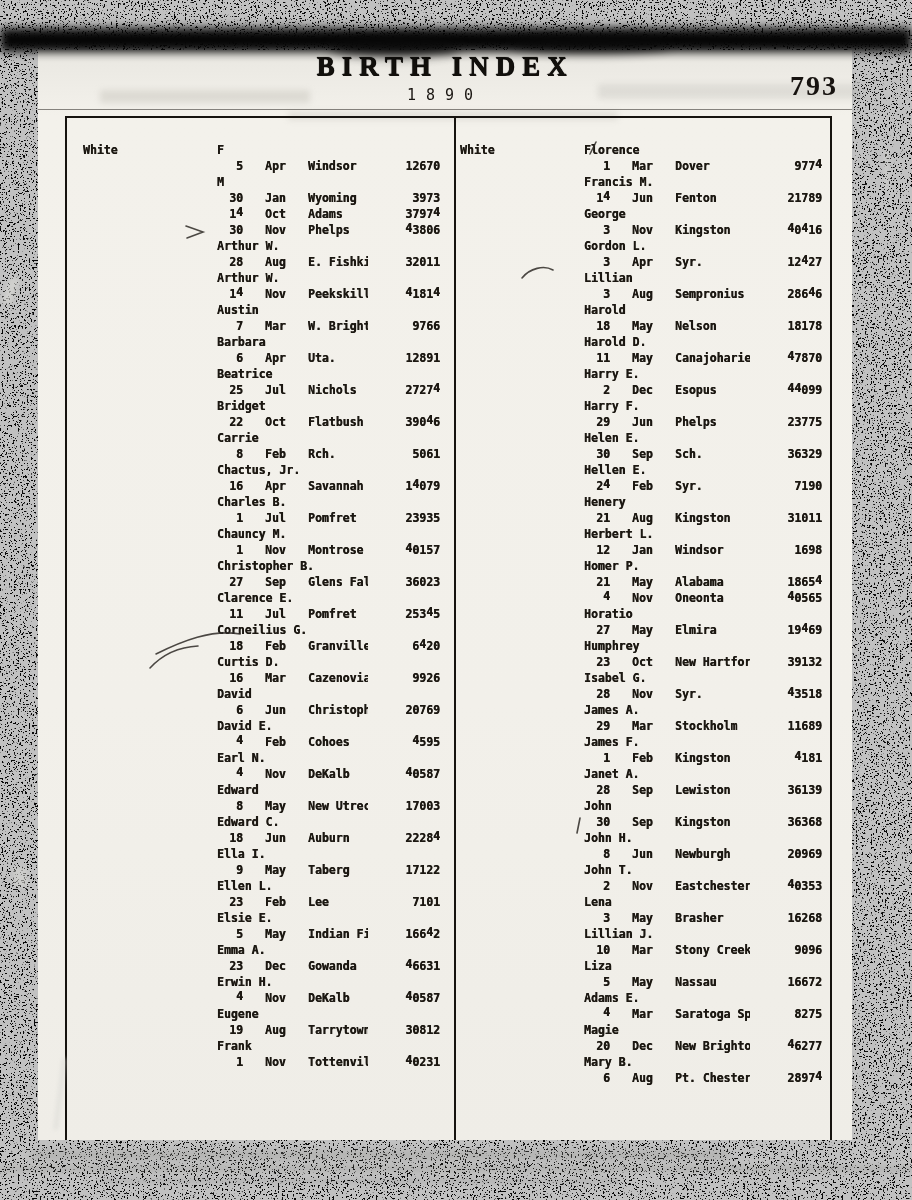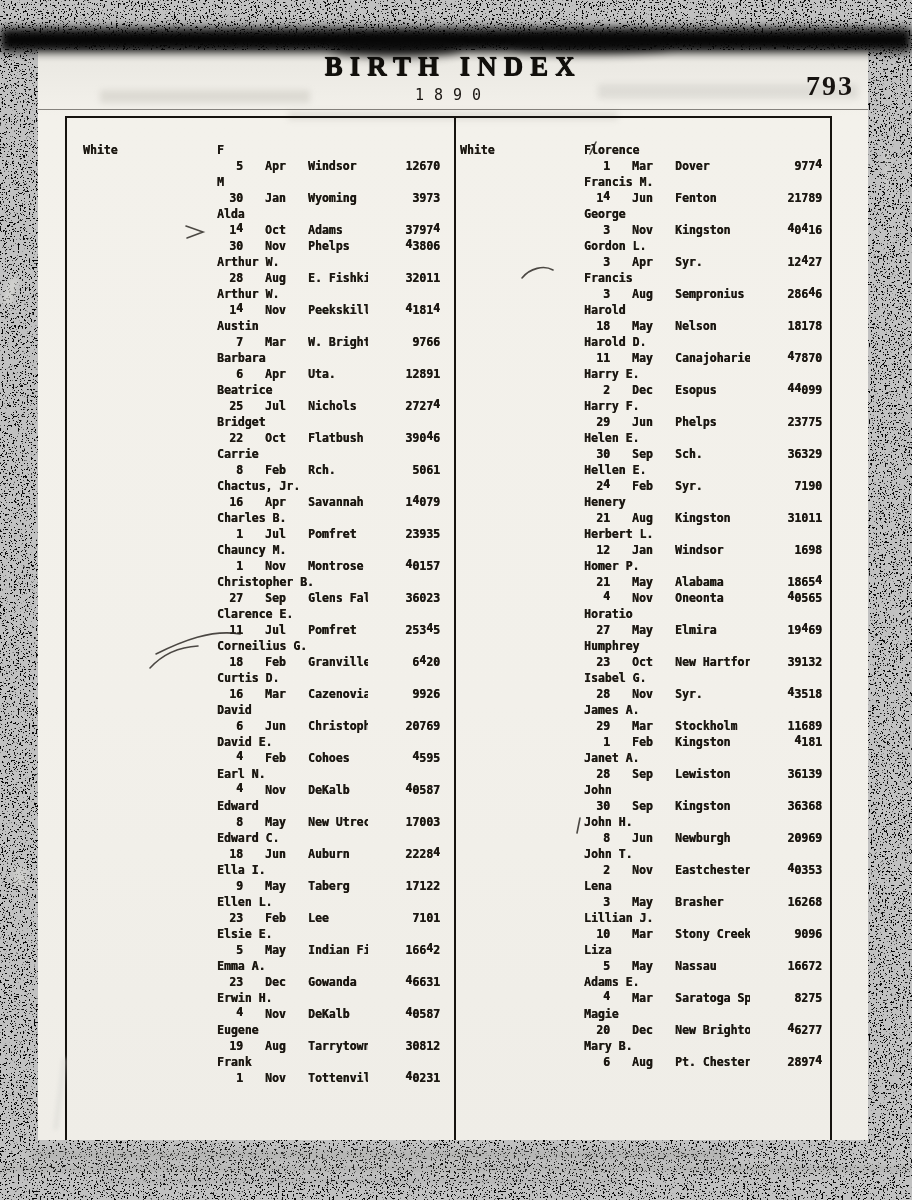--- a/index.html
+++ b/index.html
@@ -21,21 +21,20 @@
   .streak-3{left:100px;top:1179px;width:520px;height:4px;background:#777;opacity:.18;filter:blur(2px);}
   .ink-edge{position:absolute;left:0;top:28px;width:912px;height:24px;background:#060606;filter:blur(5px);z-index:4;}
   .ink-blob{position:absolute;background:#0a0a0a;border-radius:50%;filter:blur(6px);z-index:4;}
   .ink-blob-1{left:330px;top:38px;width:130px;height:18px;opacity:.85;}
   .ink-blob-2{left:510px;top:36px;width:160px;height:16px;opacity:.75;}
   
   .paper{
     position:absolute;left:38px;top:50px;width:814px;height:1090px;z-index:2;
     background:linear-gradient(180deg,#e9e7e1 0%,#f3f1eb 6%,#f2f0ea 60%,#efede7 100%);
     color:#1c1812;
-    padding-left:16px;
   }
   .smudge{position:absolute;filter:blur(3px);}
   .smudge-1{left:62px;top:40px;width:210px;height:13px;background:#b9b6ad;opacity:.35;}
   .smudge-2{left:560px;top:34px;width:260px;height:15px;background:#9b9a95;opacity:.20;}
   .smudge-3{left:250px;top:62px;width:330px;height:8px;background:#aaa79e;opacity:.25;}
   .doc-title{
     position:absolute;top:1px;left:0;width:100%;text-align:center;
     font-family:"Liberation Serif","DejaVu Serif",serif;font-weight:700;
     font-size:27px;letter-spacing:7px;color:#12100c;
     text-shadow:0 0 1px #000,.5px .5px 0 #15120e;
@@ -121,21 +120,20 @@
           <div class="entry">
           <div class="given-name txt">M</div>
           <div class="record-line">
             <span class="rec-day txt t4">30</span>
             <span class="rec-month txt">Jan</span>
             <span class="rec-place txt">Wyoming</span>
             <span class="rec-number txt t4">3973</span>
           </div>
         </div>
           <div class="entry">
-          <div class="given-name txt">Alda</div>
           <div class="record-line">
             <span class="rec-day txt t4">1<span class="k4">4</span></span>
             <span class="rec-month txt">Oct</span>
             <span class="rec-place txt">Adams</span>
             <span class="rec-number txt t4">3797<span class="k4">4</span></span>
           </div>
         </div>
           <div class="entry">
           <div class="record-line">
             <span class="rec-day txt t4">30</span>
@@ -415,21 +413,21 @@
           <div class="entry">
           <div class="given-name txt">Gordon L.</div>
           <div class="record-line">
             <span class="rec-day txt t4">3</span>
             <span class="rec-month txt">Apr</span>
             <span class="rec-place txt">Syr.</span>
             <span class="rec-number txt t4">12<span class="k4">4</span>27</span>
           </div>
         </div>
           <div class="entry">
-          <div class="given-name txt">Francis</div>
+          <div class="given-name txt">Lillian</div>
           <div class="record-line">
             <span class="rec-day txt t4">3</span>
             <span class="rec-month txt">Aug</span>
             <span class="rec-place txt">Sempronius</span>
             <span class="rec-number txt t4">286<span class="k4">4</span>6</span>
           </div>
         </div>
           <div class="entry">
           <div class="given-name txt">Harold</div>
           <div class="record-line">
@@ -549,20 +547,21 @@
           <div class="entry">
           <div class="given-name txt">James A.</div>
           <div class="record-line">
             <span class="rec-day txt t4">29</span>
             <span class="rec-month txt">Mar</span>
             <span class="rec-place txt">Stockholm</span>
             <span class="rec-number txt t4">11689</span>
           </div>
         </div>
           <div class="entry">
+          <div class="given-name txt">James F.</div>
           <div class="record-line">
             <span class="rec-day txt t4">1</span>
             <span class="rec-month txt">Feb</span>
             <span class="rec-place txt">Kingston</span>
             <span class="rec-number txt t4"><span class="k4">4</span>181</span>
           </div>
         </div>
           <div class="entry">
           <div class="given-name txt">Janet A.</div>
           <div class="record-line">

